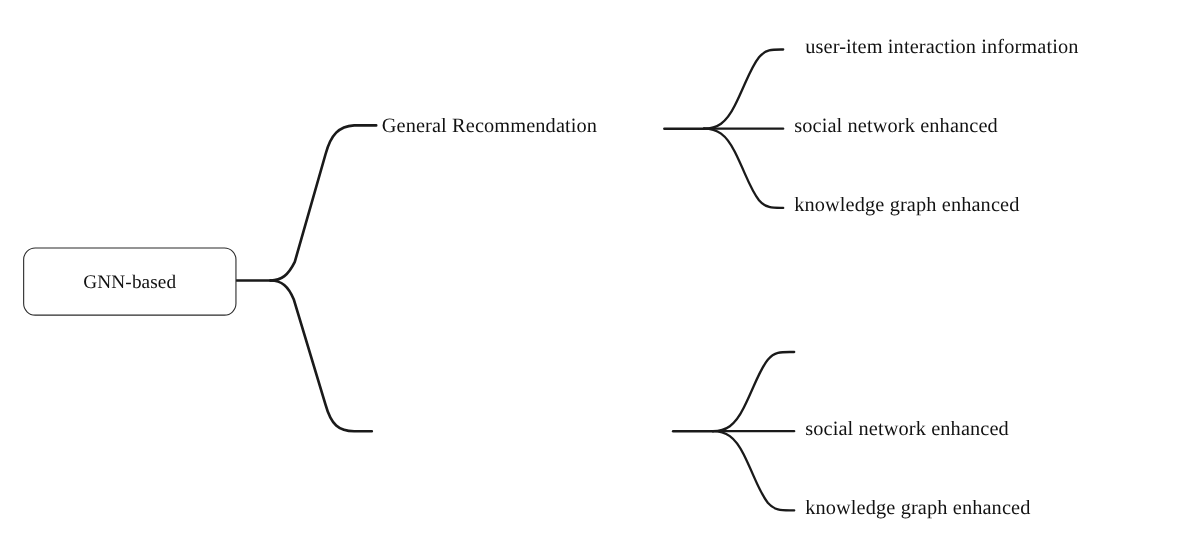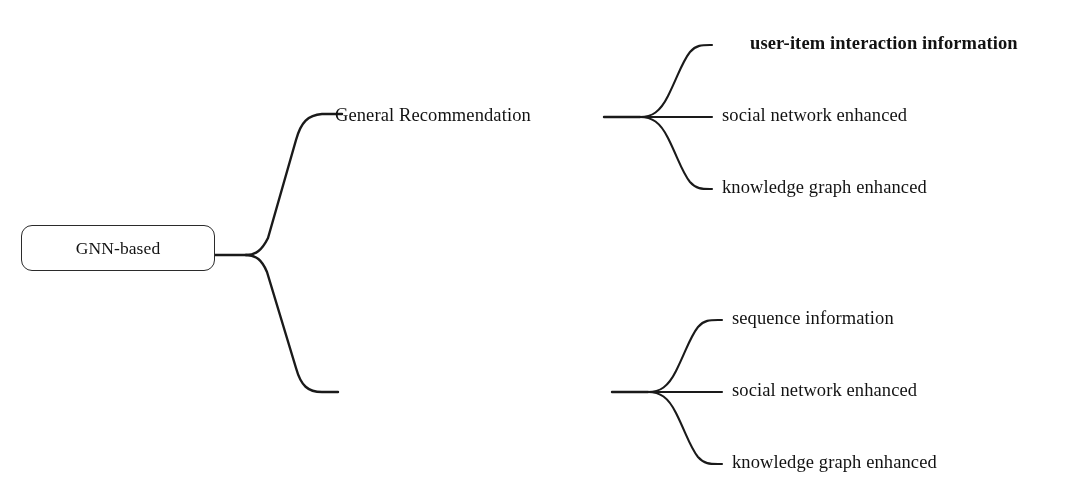--- a/index.html
+++ b/index.html
@@ -37,21 +37,21 @@
     fill: none;
     stroke: #1a1a1a;
     stroke-width: 2.1;
     stroke-linecap: round;
   }
   .root-node {
     position: absolute;
     left: 21px;
     top: 225px;
     width: 194px;
-    height: 46px;
+    height: 62px;
     border: 1.8px solid #2b2b2b;
     border-radius: 11px;
     background: #ffffff;
     box-sizing: border-box;
     display: flex;
     flex-direction: column;
     align-items: center;
     justify-content: center;
     line-height: 1.18;
   }
@@ -98,28 +98,27 @@
 
     <path class="edge-thin" d="M 648,392 C 660,392 668,387 676,371 C 686,351 690,337 698,327 C 704,320 710,320 718,320 L 722,320"></path>
     <path class="edge-thin" d="M 648,392 L 722,392"></path>
     <path class="edge-thin" d="M 648,392 C 660,392 668,397 676,413 C 686,433 690,447 698,457 C 704,464 710,464 718,464 L 722,464"></path>
   </svg>
 
   <div class="root-node">
     <span class="root-line">GNN-based</span>
   </div>
 
-  <div class="node-label" style="left:335px; top:106px;">General Recommendation</div>
+  <div class="node-label" style="left:347px; top:106px;">General Recommendation</div>
 
 
-  <div class="leaf-label" style="left:750px; top:34px;font-weight:bold;">user-item interaction information</div>
+  <div class="leaf-label" style="left:732px; top:34px;">user-item interaction information</div>
 
   <div class="leaf-label" style="left:722px; top:106px;">social network enhanced</div>
 
   <div class="leaf-label" style="left:722px; top:178px;">knowledge graph enhanced</div>
 
-  <div class="leaf-label" style="left:732px; top:309px;">sequence information</div>
 
   <div class="leaf-label" style="left:732px; top:381px;">social network enhanced</div>
 
   <div class="leaf-label" style="left:732px; top:453px;">knowledge graph enhanced</div>
 
 </div>
 
 </body></html>

